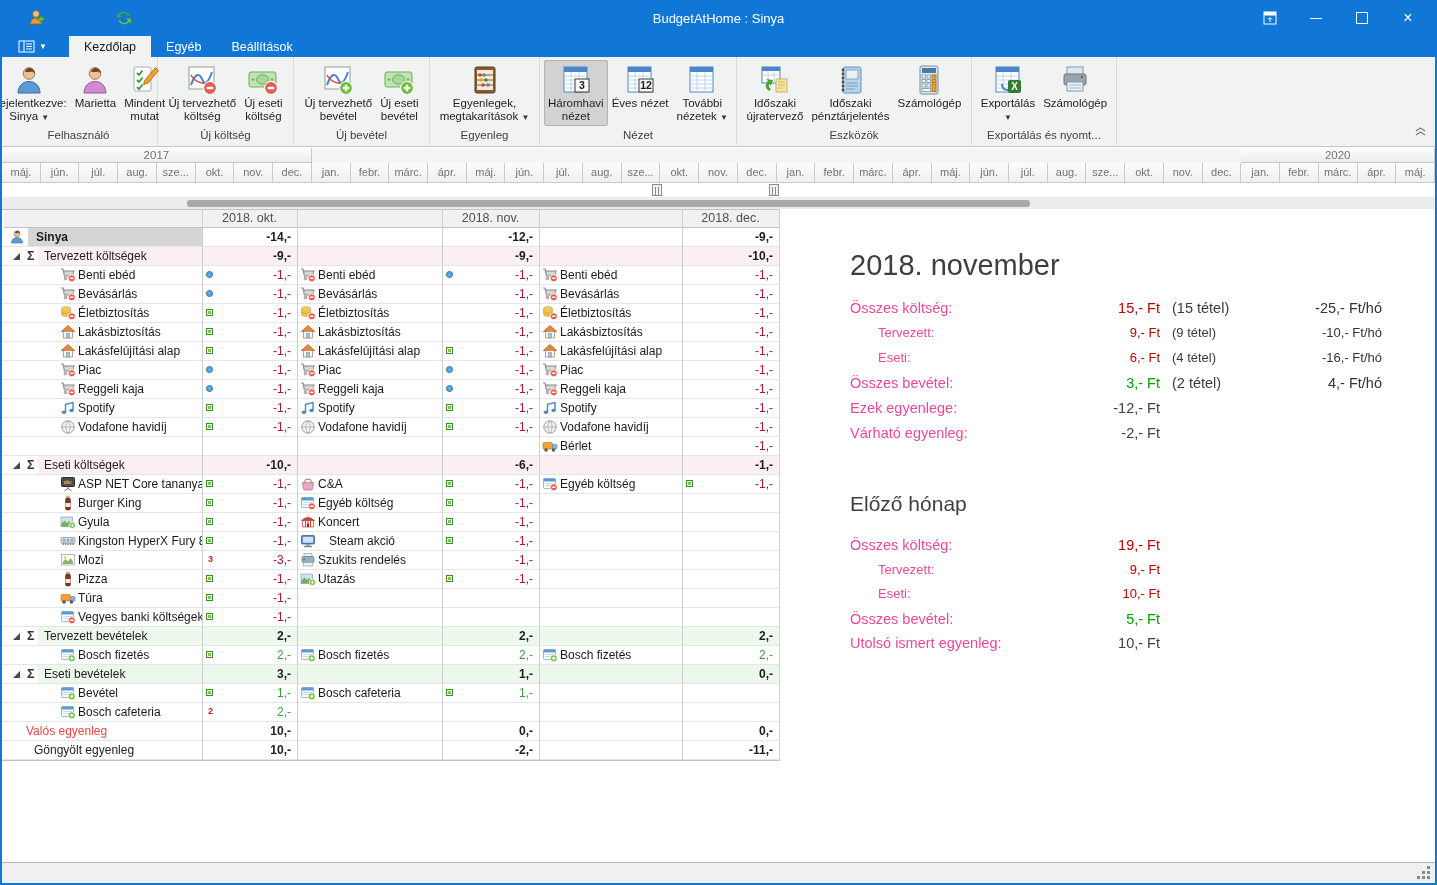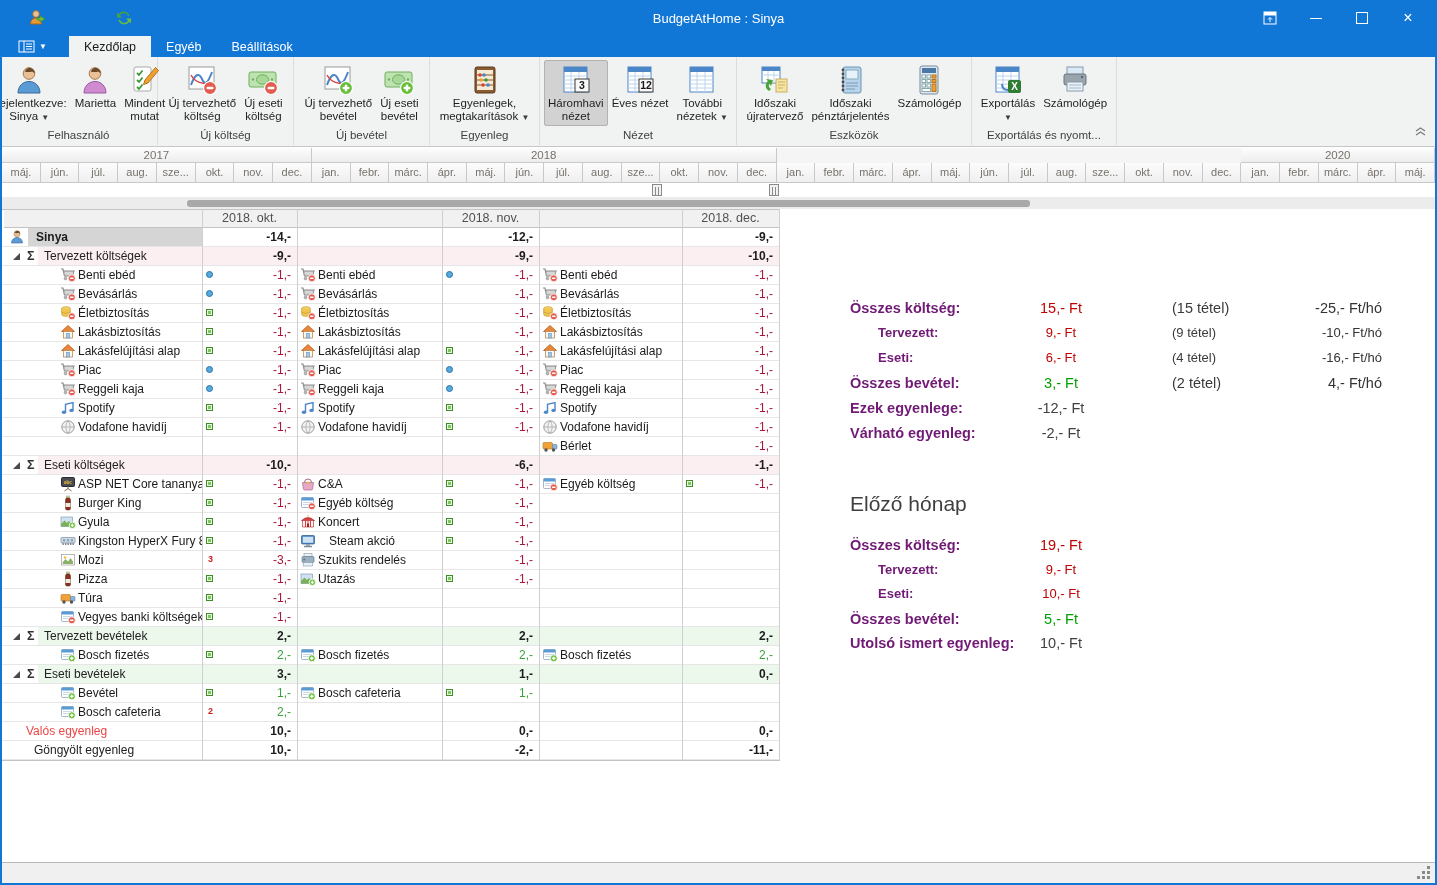--- a/index.html
+++ b/index.html
@@ -68,23 +68,23 @@
   .mk{position:absolute;left:4px;top:5px;width:7px;height:7px;box-sizing:border-box;}
   .mk-blue{background:#58aadc;border:1px solid #2a72a8;border-radius:50%;}
   .mk-green{background:#7cc85c;border:1px solid #3f8c28;box-shadow:inset 0 0 0 1px #e8f8e0;}
   .mk-count{position:absolute;left:6px;top:3px;font-size:9px;font-weight:bold;color:#c81e1e;line-height:11px;}
   .vline{position:absolute;top:0;width:1px;background:#cfcfcf;}
   .grid-topline{position:absolute;left:0;top:0;width:779px;height:1px;background:#c3c3c3;}
   .grid-botline{position:absolute;left:0;top:551px;width:779px;height:1px;background:#c3c3c3;}
   
   .panel{position:absolute;left:778px;top:0;width:651px;height:653px;background:#fff;}
   .p-title{position:absolute;left:70px;top:40px;font-size:29px;color:#3f3f3f;}
-  .p-label{position:absolute;left:70px;color:#701a75;font-size:14.5px;line-height:20px;font-weight:bold;}
+  .p-label{position:absolute;left:70px;color:#ec4899;font-size:14.5px;line-height:20px;}
   .p-label.ind{left:98px;font-size:13px;}
-  .p-val{position:absolute;left:182px;width:198px;text-align:center;font-size:14.5px;line-height:20px;}
+  .p-val{position:absolute;left:182px;width:198px;text-align:right;font-size:14.5px;line-height:20px;}
   .p-val.sm,.p-count.sm,.p-per.sm{font-size:13px;}
   .p-count{position:absolute;left:392px;width:118px;color:#3a3a3a;font-size:14.5px;line-height:20px;}
   .p-per{position:absolute;left:462px;width:140px;text-align:right;color:#333;font-size:14.5px;line-height:20px;}
   .pc-red{color:#c00000;}
   .pc-green{color:#00a000;}
   .pc-dark{color:#404040;}
   .p-title2{position:absolute;left:70px;font-size:21px;color:#3f3f3f;}
   
   .statusbar{position:absolute;left:0;top:862px;width:1433px;height:21px;background:#f0f0f0;border-top:1px solid #b9b9b9;}
   .grip{position:absolute;right:5px;bottom:5px;width:3px;height:3px;background:#8a8a8a;
@@ -407,21 +407,20 @@
     </div>
   <div class="tl-year" style="left:2px;width:309.84px">2017</div>
       <div class="tl-month" style="left:2px;width:38.73px">máj.</div>
       <div class="tl-month" style="left:40.73px;width:38.73px">jún.</div>
       <div class="tl-month" style="left:79.46px;width:38.73px">júl.</div>
       <div class="tl-month" style="left:118.19px;width:38.73px">aug.</div>
       <div class="tl-month" style="left:156.92px;width:38.73px">sze...</div>
       <div class="tl-month" style="left:195.64999999999998px;width:38.73px">okt.</div>
       <div class="tl-month" style="left:234.37999999999997px;width:38.73px">nov.</div>
       <div class="tl-month" style="left:273.10999999999996px;width:38.73px">dec.</div>
-      <div class="tl-year" style="left:311.84px;width:464.76px">2018</div>
       <div class="tl-month" style="left:311.84px;width:38.73px">jan.</div>
       <div class="tl-month" style="left:350.57px;width:38.73px">febr.</div>
       <div class="tl-month" style="left:389.3px;width:38.73px">márc.</div>
       <div class="tl-month" style="left:428.03000000000003px;width:38.73px">ápr.</div>
       <div class="tl-month" style="left:466.76000000000005px;width:38.73px">máj.</div>
       <div class="tl-month" style="left:505.49000000000007px;width:38.73px">jún.</div>
       <div class="tl-month" style="left:544.22px;width:38.73px">júl.</div>
       <div class="tl-month" style="left:582.95px;width:38.73px">aug.</div>
       <div class="tl-month" style="left:621.6800000000001px;width:38.73px">sze...</div>
       <div class="tl-month" style="left:660.4100000000001px;width:38.73px">okt.</div>
@@ -1328,20 +1327,21 @@
           </span>
         </div>
         <span class="vline" style="left:200px;height:551px;"></span>
         <span class="vline" style="left:295px;height:551px;"></span>
         <span class="vline" style="left:440px;height:551px;"></span>
         <span class="vline" style="left:537px;height:551px;"></span>
         <span class="vline" style="left:680px;height:551px;"></span>
         <span class="vline" style="left:777px;height:551px;"></span>
       </div>
     <div class="panel" id="panel">
+        <div class="p-title">2018. november</div>
         <div>
     <span class="p-label" style="top:89px">Összes költség:</span>
     <span class="p-val pc-red" style="top:89px">15,- Ft</span>
           <span class="p-count" style="top:89px">(15 tétel)</span>
           <span class="p-per" style="top:89px">-25,- Ft/hó</span>
         </div>
         <div>
     <span class="p-label ind" style="top:114px">Tervezett:</span>
     <span class="p-val pc-red sm" style="top:114px">9,- Ft</span>
           <span class="p-count sm" style="top:114px">(9 tétel)</span>

